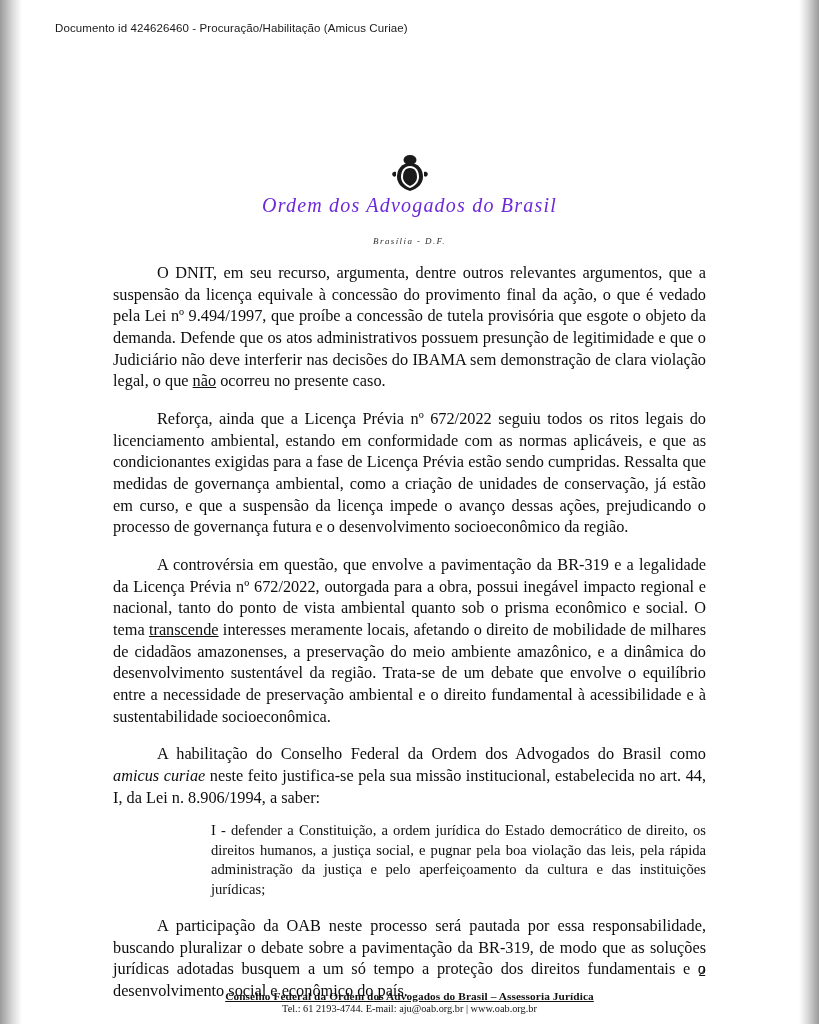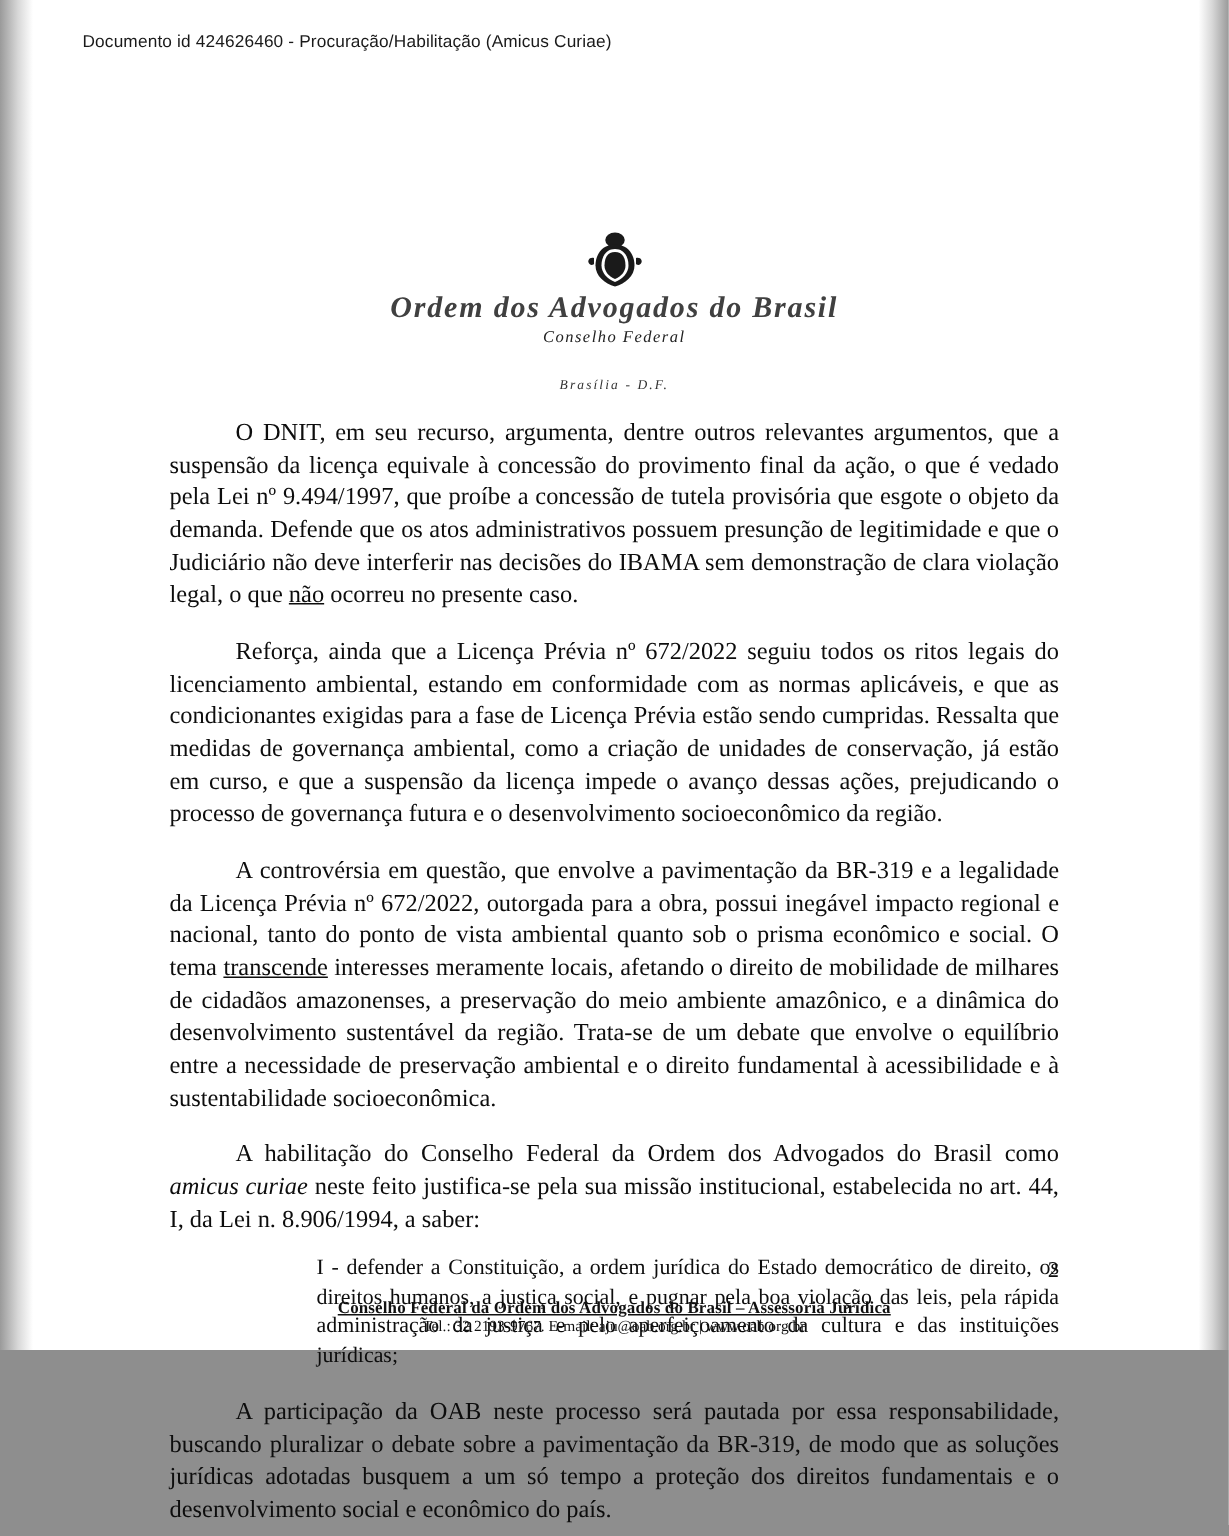--- a/index.html
+++ b/index.html
@@ -9,21 +9,21 @@
   }
   body {
     width: 819px;
     height: 1024px;
     overflow: hidden;
     font-family: "Liberation Serif", serif;
   }
   .page {
     position: relative;
     width: 819px;
-    height: 900px;
+    height: 1024px;
     background: #ffffff;
     box-sizing: border-box;
   }
   .page-edge-left {
     position: absolute;
     left: 0; top: 0; bottom: 0;
     width: 22px;
     background: linear-gradient(to right, #9a9a9a 0%, #d8d8d8 55%, #ffffff 100%);
   }
   .page-edge-right {
@@ -56,24 +56,23 @@
     display: block;
     margin: 0 auto;
     width: 40px;
     height: 42px;
   }
   .crest-title {
     font-family: "Liberation Serif", serif;
     font-style: italic;
     font-size: 20px;
     letter-spacing: 1.2px;
-    color: #404040;
+    color: #6d28d9;
     margin-top: 2px;
     line-height: 1.1;
-    font-weight: bold;
   }
   .crest-sub1 {
     font-family: "Liberation Serif", serif;
     font-style: italic;
     font-size: 11px;
     letter-spacing: 1px;
     color: #222;
     margin-top: 3px;
   }
   .crest-sub2 {
@@ -153,21 +152,20 @@
     <div class="crest">
       <svg class="crest-mark" viewBox="0 0 40 42">
         <ellipse cx="20" cy="10" rx="6.5" ry="5" fill="#1a1a1a"></ellipse>
         <path d="M20 13 C11 13 7 20 7 27 C7 34 13 39 20 41 C27 39 33 34 33 27 C33 20 29 13 20 13 Z" fill="#1a1a1a"></path>
         <path d="M20 16 C14 16 11 21 11 27 C11 32 15 36 20 38 C25 36 29 32 29 27 C29 21 26 16 20 16 Z" fill="#ffffff"></path>
         <path d="M20 18 C15 18 13 22 13 27 C13 31 16 34.5 20 36 C24 34.5 27 31 27 27 C27 22 25 18 20 18 Z" fill="#1a1a1a"></path>
         <path d="M6 22 C3 21 1 24 3 26 C4.5 27.5 6 26 6 26 Z" fill="#1a1a1a"></path>
         <path d="M34 22 C37 21 39 24 37 26 C35.5 27.5 34 26 34 26 Z" fill="#1a1a1a"></path>
       </svg>
       <div class="crest-title">Ordem dos Advogados do Brasil</div>
-      <div class="crest-sub1">Conselho Federal</div>
       <div class="crest-sub2">Brasília - D.F.</div>
     </div>
 
     <p class="body-par"><span>O DNIT, em seu recurso, argumenta, dentre outros relevantes argumentos, que a suspensão da licença equivale à concessão do provimento final da ação, o que é vedado pela Lei nº 9.494/1997, que proíbe a concessão de tutela provisória que esgote o objeto da demanda. Defende que os atos administrativos possuem presunção de legitimidade e que o Judiciário não deve interferir nas decisões do IBAMA sem demonstração de clara violação legal, o que </span><span class="u">não</span><span> ocorreu no presente caso.</span></p>
 
     <p class="body-par">Reforça, ainda que a Licença Prévia nº 672/2022 seguiu todos os ritos legais do licenciamento ambiental, estando em conformidade com as normas aplicáveis, e que as condicionantes exigidas para a fase de Licença Prévia estão sendo cumpridas. Ressalta que medidas de governança ambiental, como a criação de unidades de conservação, já estão em curso, e que a suspensão da licença impede o avanço dessas ações, prejudicando o processo de governança futura e o desenvolvimento socioeconômico da região.</p>
 
     <p class="body-par"><span>A controvérsia em questão, que envolve a pavimentação da BR-319 e a legalidade da Licença Prévia nº 672/2022, outorgada para a obra, possui inegável impacto regional e nacional, tanto do ponto de vista ambiental quanto sob o prisma econômico e social. O tema </span><span class="u">transcende</span><span> interesses meramente locais, afetando o direito de mobilidade de milhares de cidadãos amazonenses, a preservação do meio ambiente amazônico, e a dinâmica do desenvolvimento sustentável da região. Trata-se de um debate que envolve o equilíbrio entre a necessidade de preservação ambiental e o direito fundamental à acessibilidade e à sustentabilidade socioeconômica.</span></p>
 
     <p class="body-par"><span>A habilitação do Conselho Federal da Ordem dos Advogados do Brasil como </span><span class="it">amicus curiae</span><span> neste feito justifica-se pela sua missão institucional, estabelecida no art. 44, I, da Lei n. 8.906/1994, a saber:</span></p>
@@ -176,15 +174,15 @@
     <p class="quote-par">I - defender a Constituição, a ordem jurídica do Estado democrático de direito, os direitos humanos, a justiça social, e pugnar pela boa violação das leis, pela rápida administração da justiça e pelo aperfeiçoamento da cultura e das instituições jurídicas;</p>
 
     <p class="body-par">A participação da OAB neste processo será pautada por essa responsabilidade, buscando pluralizar o debate sobre a pavimentação da BR-319, de modo que as soluções jurídicas adotadas busquem a um só tempo a proteção dos direitos fundamentais e o desenvolvimento social e econômico do país.</p>
 
   </div>
 
   <div class="page-number">2</div>
 
   <div class="footer">
     <div class="footer-line1">Conselho Federal da Ordem dos Advogados do Brasil – Assessoria Jurídica</div>
-    <div class="footer-line3">Tel.: 32 2193-9767. E-mail: aju@oab.org.br | www.oab.org.br</div>
+    <div class="footer-line3">Tel.: 61 2193-4744. E-mail: aju@oab.org.br | www.oab.org.br</div>
   </div>
 </div>
 
 </body></html>

